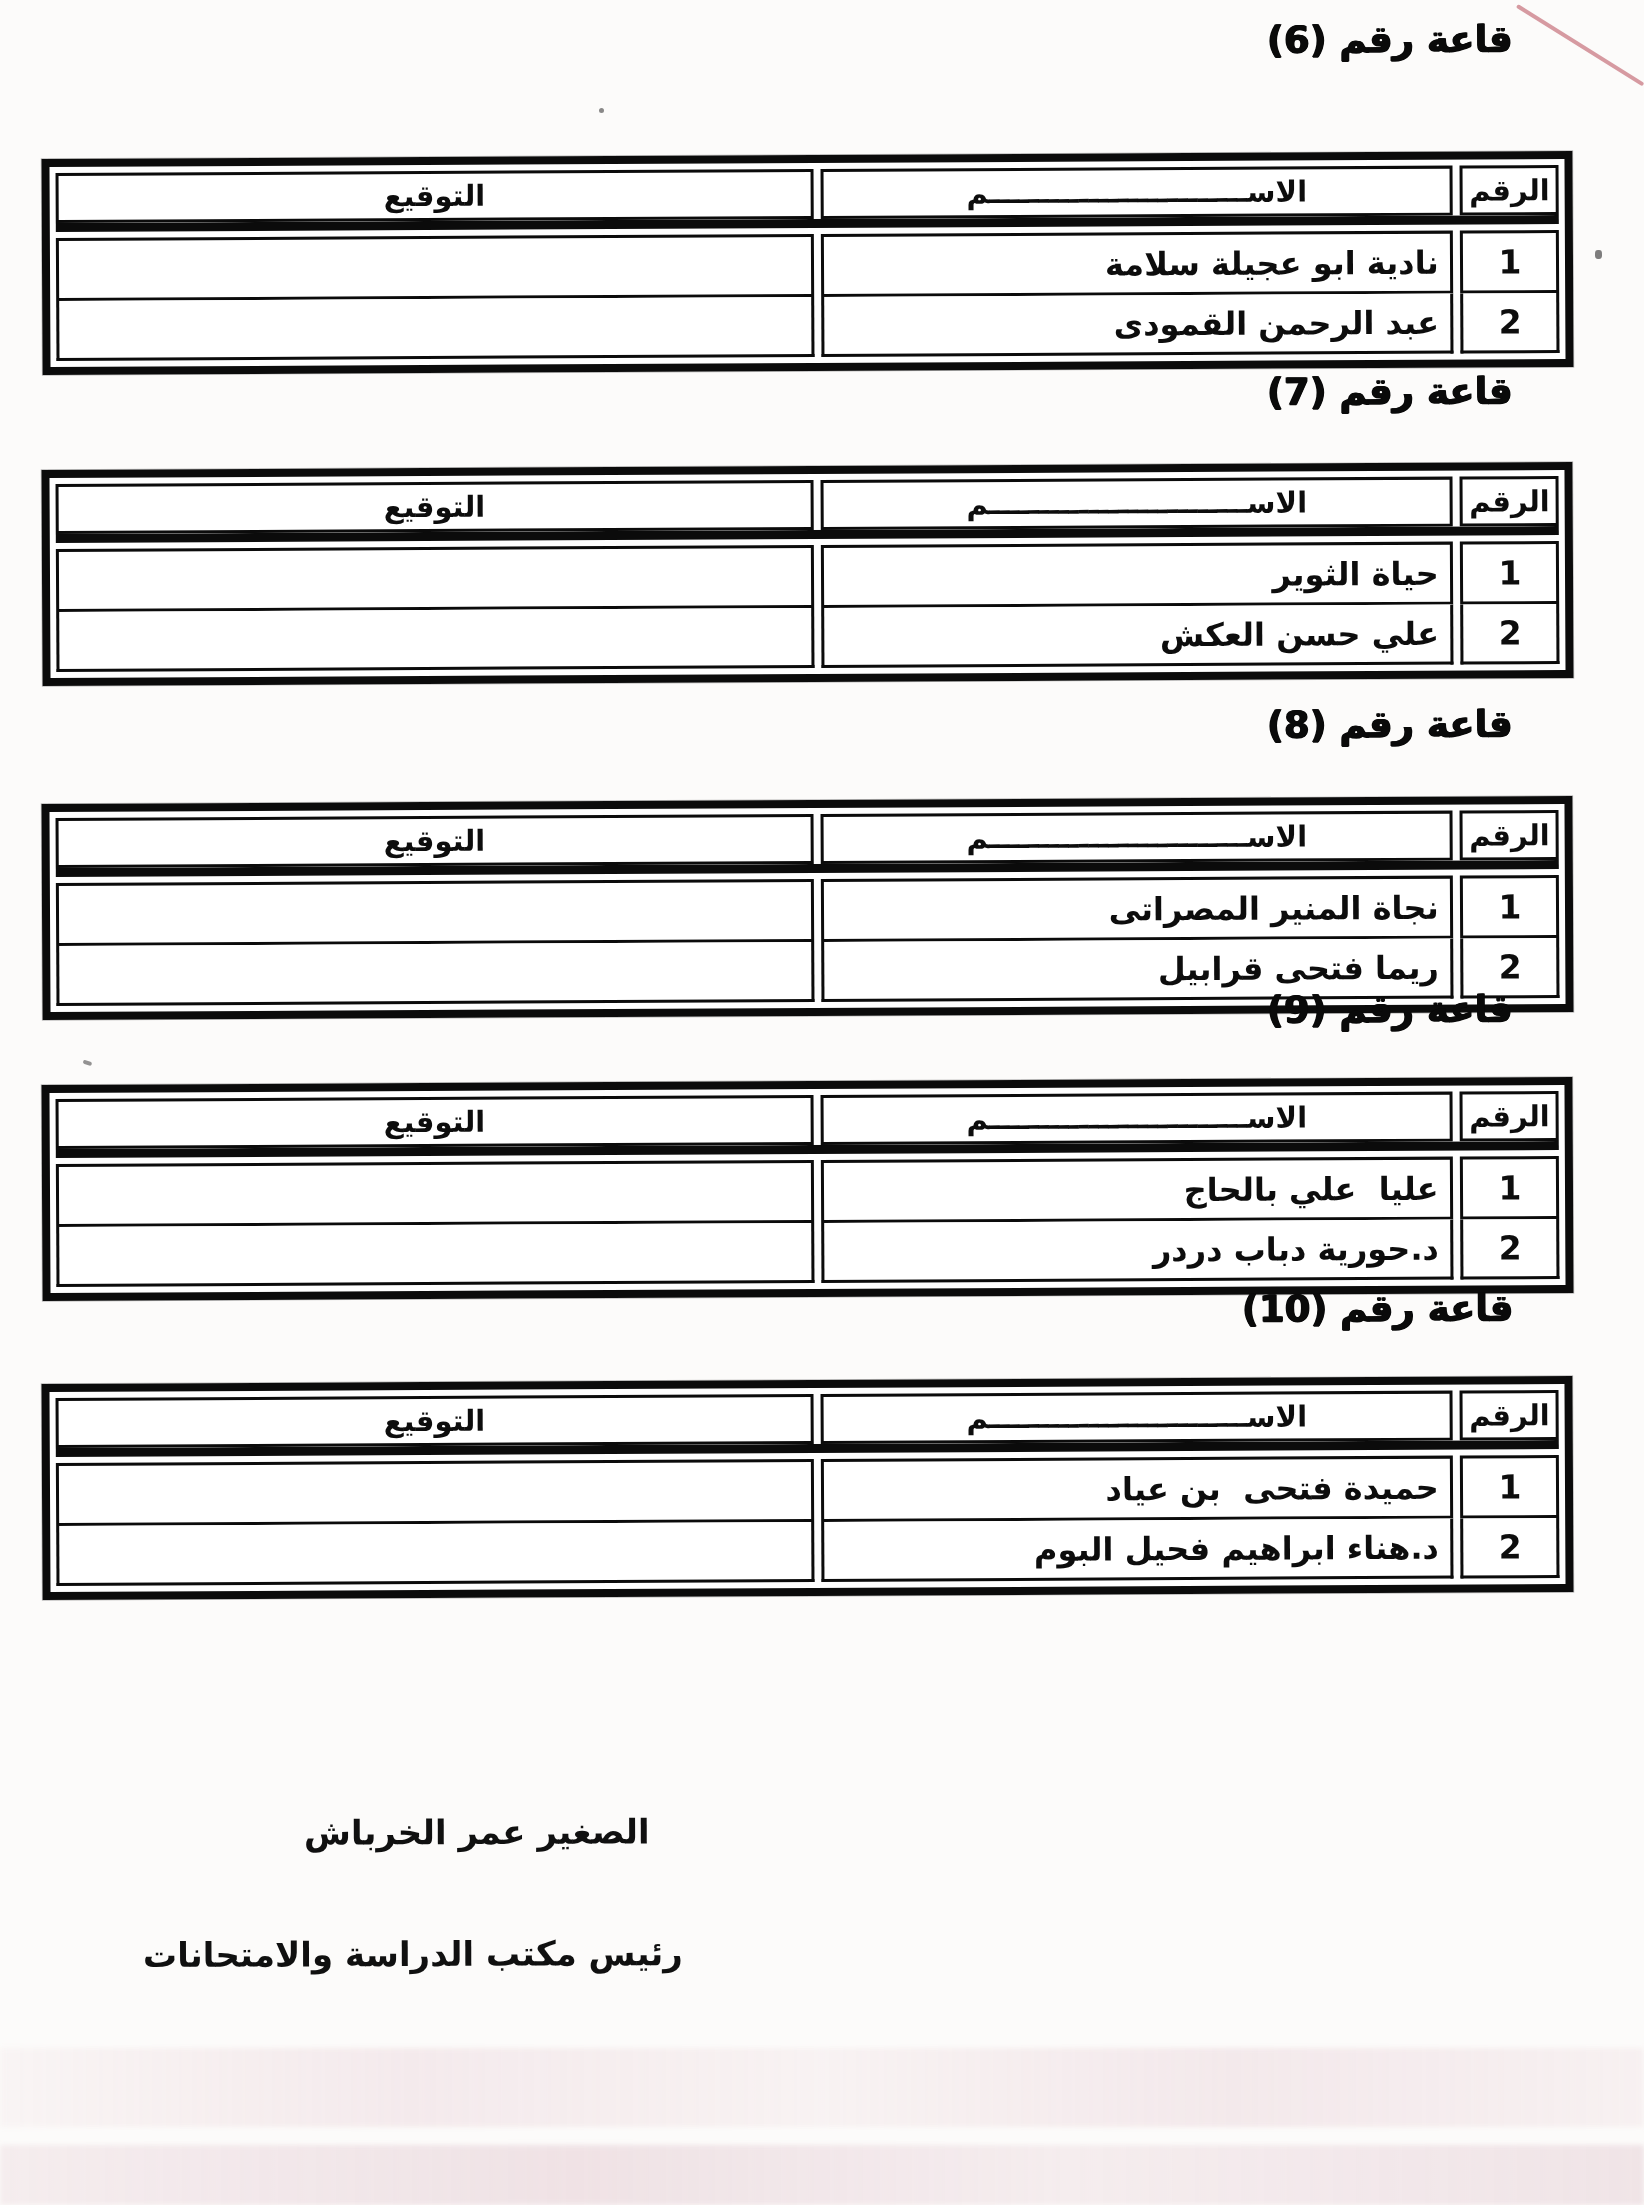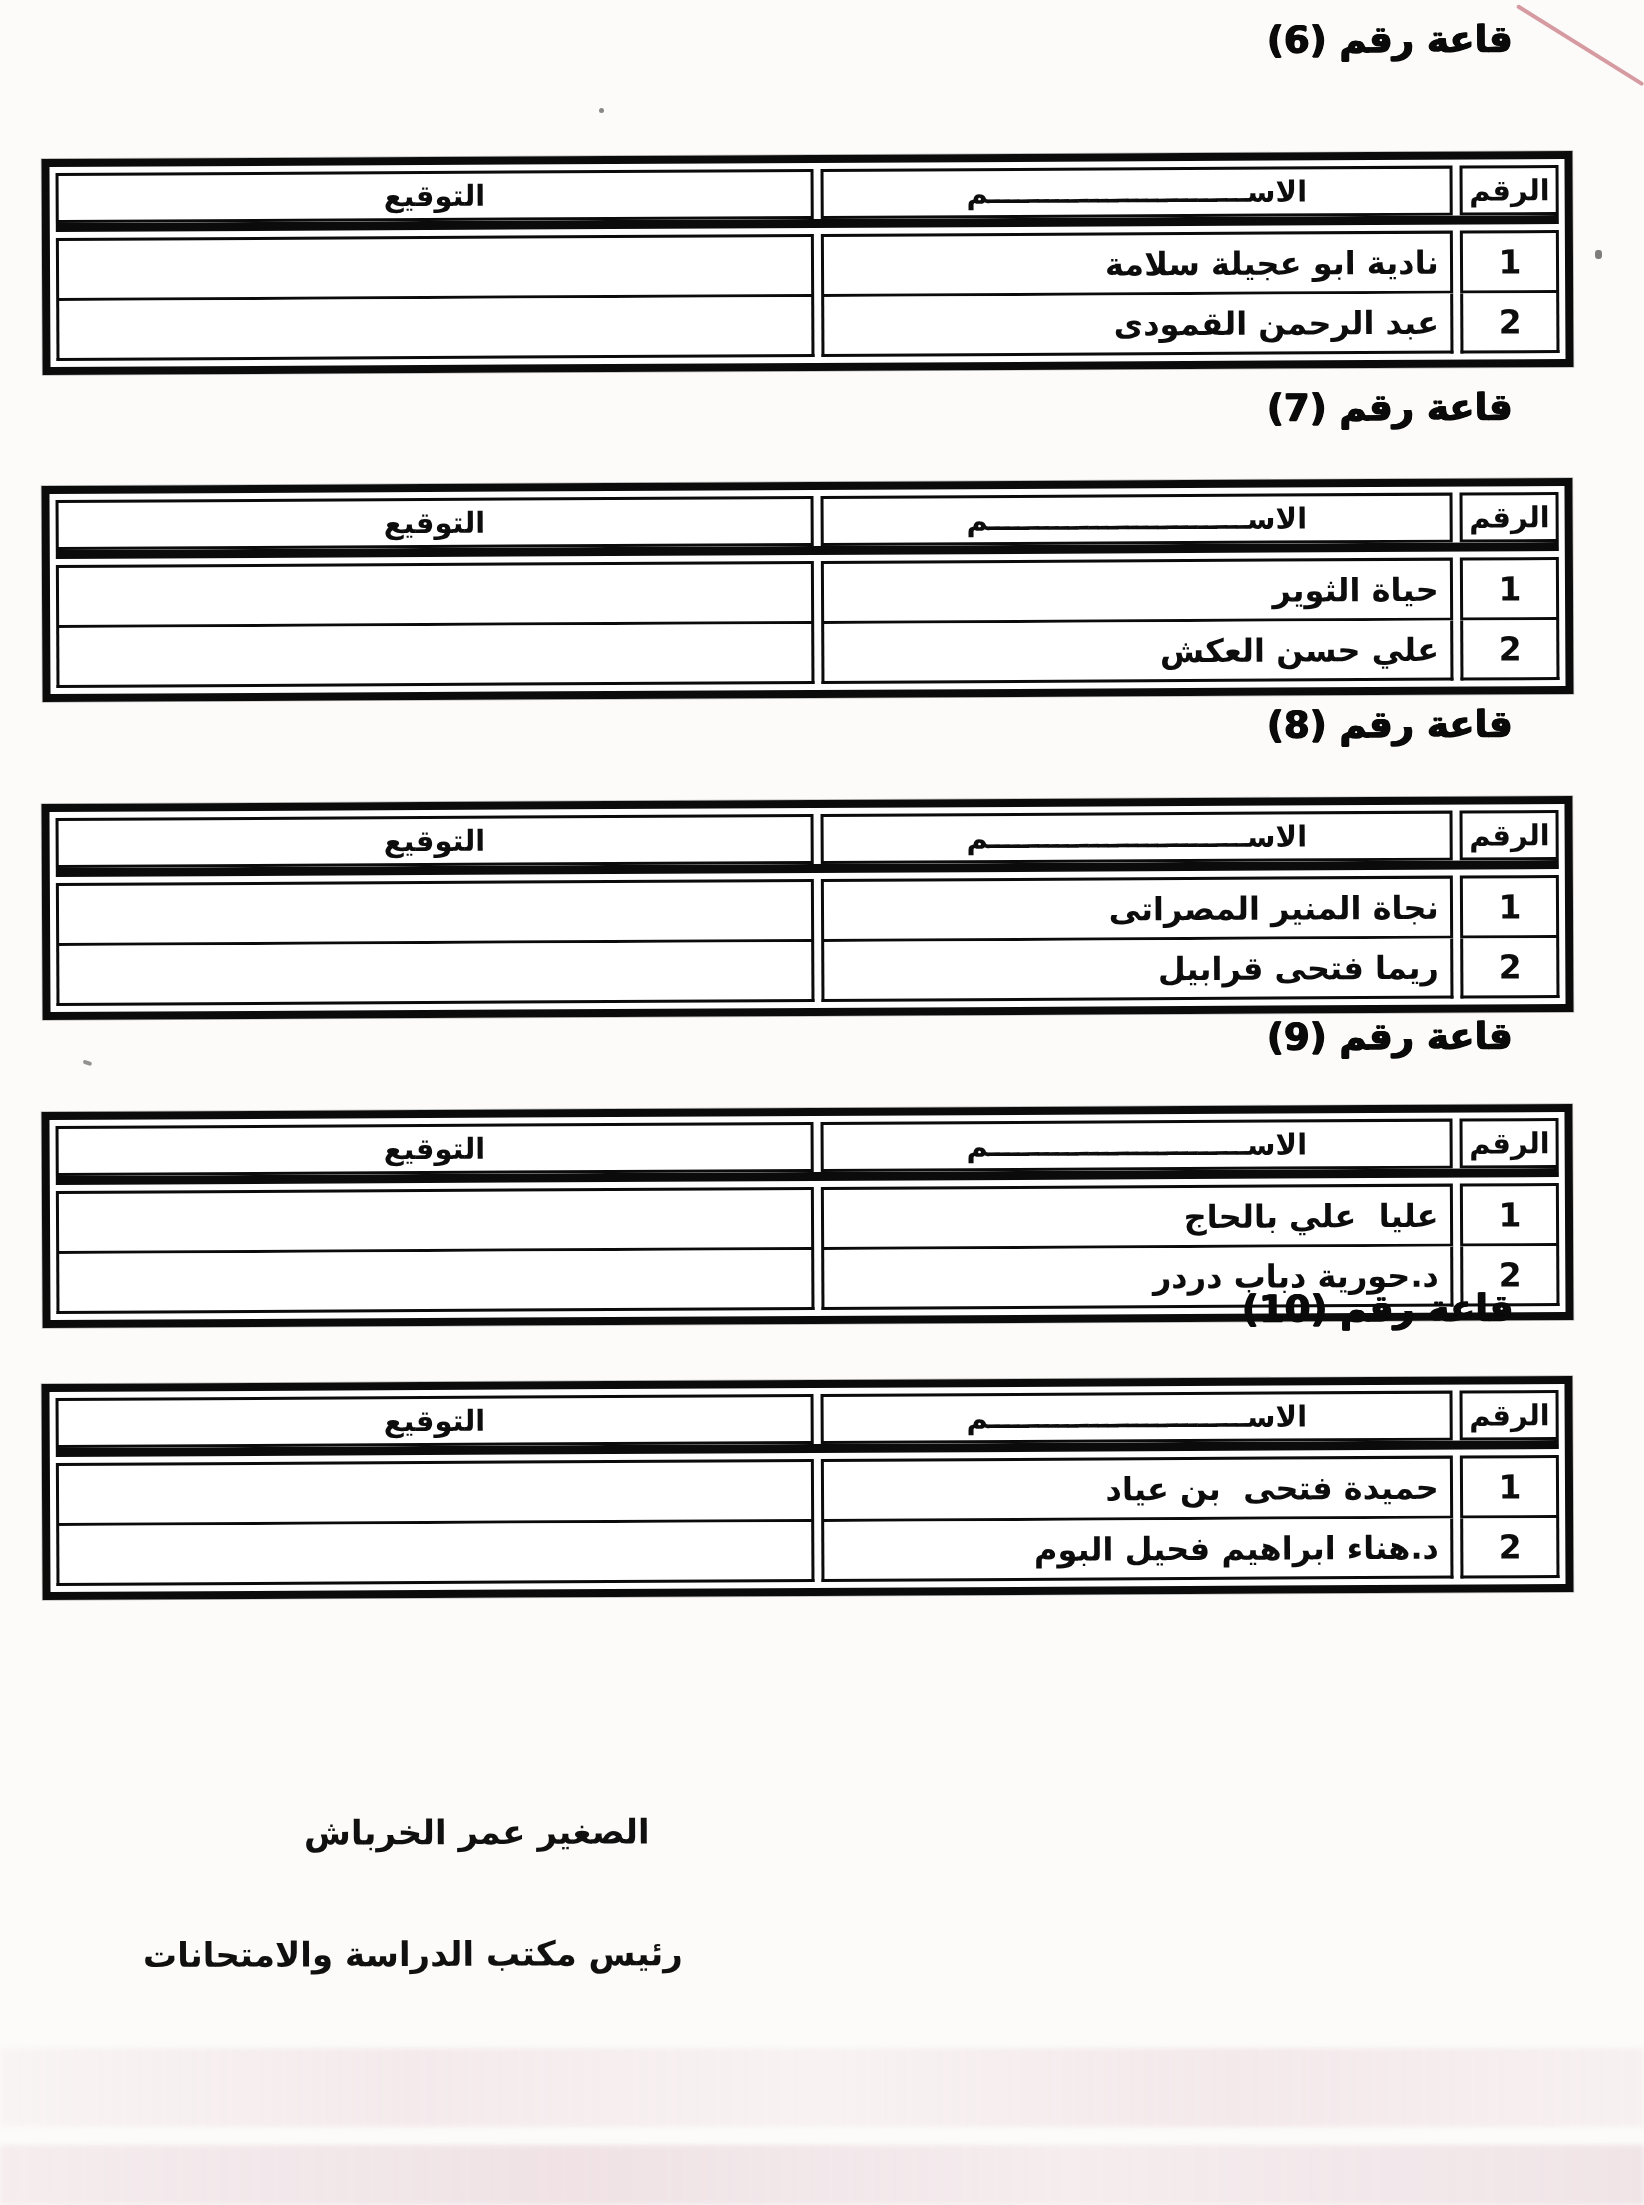--- a/index.html
+++ b/index.html
@@ -161,21 +161,21 @@
         <div class="cell num">1</div>
         <div class="cell name">نادية ابو عجيلة سلامة</div>
         <div class="cell sig"></div>
         <div class="cell num row2">2</div>
         <div class="cell name row2">عبد الرحمن القمودى</div>
         <div class="cell sig row2"></div>
       </div>
     </div>
   </div>
 
-  <div class="section" style="top:386px">
+  <div class="section" style="top:370px">
     <div class="hall-heading">قاعة رقم (7)</div>
     <div class="rtable" style="top:96px">
       <div class="thead">
         <div class="hcell">الرقم</div>
         <div class="hcell">الاســــــــــــــــــــــــــم</div>
         <div class="hcell">التوقيع</div>
       </div>
       <div class="tbody">
         <div class="cell num">1</div>
         <div class="cell name">حياة الثوير</div>
@@ -199,21 +199,21 @@
         <div class="cell num">1</div>
         <div class="cell name">نجاة المنير المصراتى</div>
         <div class="cell sig"></div>
         <div class="cell num row2">2</div>
         <div class="cell name row2">ريما فتحى قرابيل</div>
         <div class="cell sig row2"></div>
       </div>
     </div>
   </div>
 
-  <div class="section" style="top:1015px">
+  <div class="section" style="top:988px">
     <div class="hall-heading">قاعة رقم (9)</div>
     <div class="rtable" style="top:93px">
       <div class="thead">
         <div class="hcell">الرقم</div>
         <div class="hcell">الاســــــــــــــــــــــــــم</div>
         <div class="hcell">التوقيع</div>
       </div>
       <div class="tbody">
         <div class="cell num">1</div>
         <div class="cell name">عليا  علي بالحاج</div>

